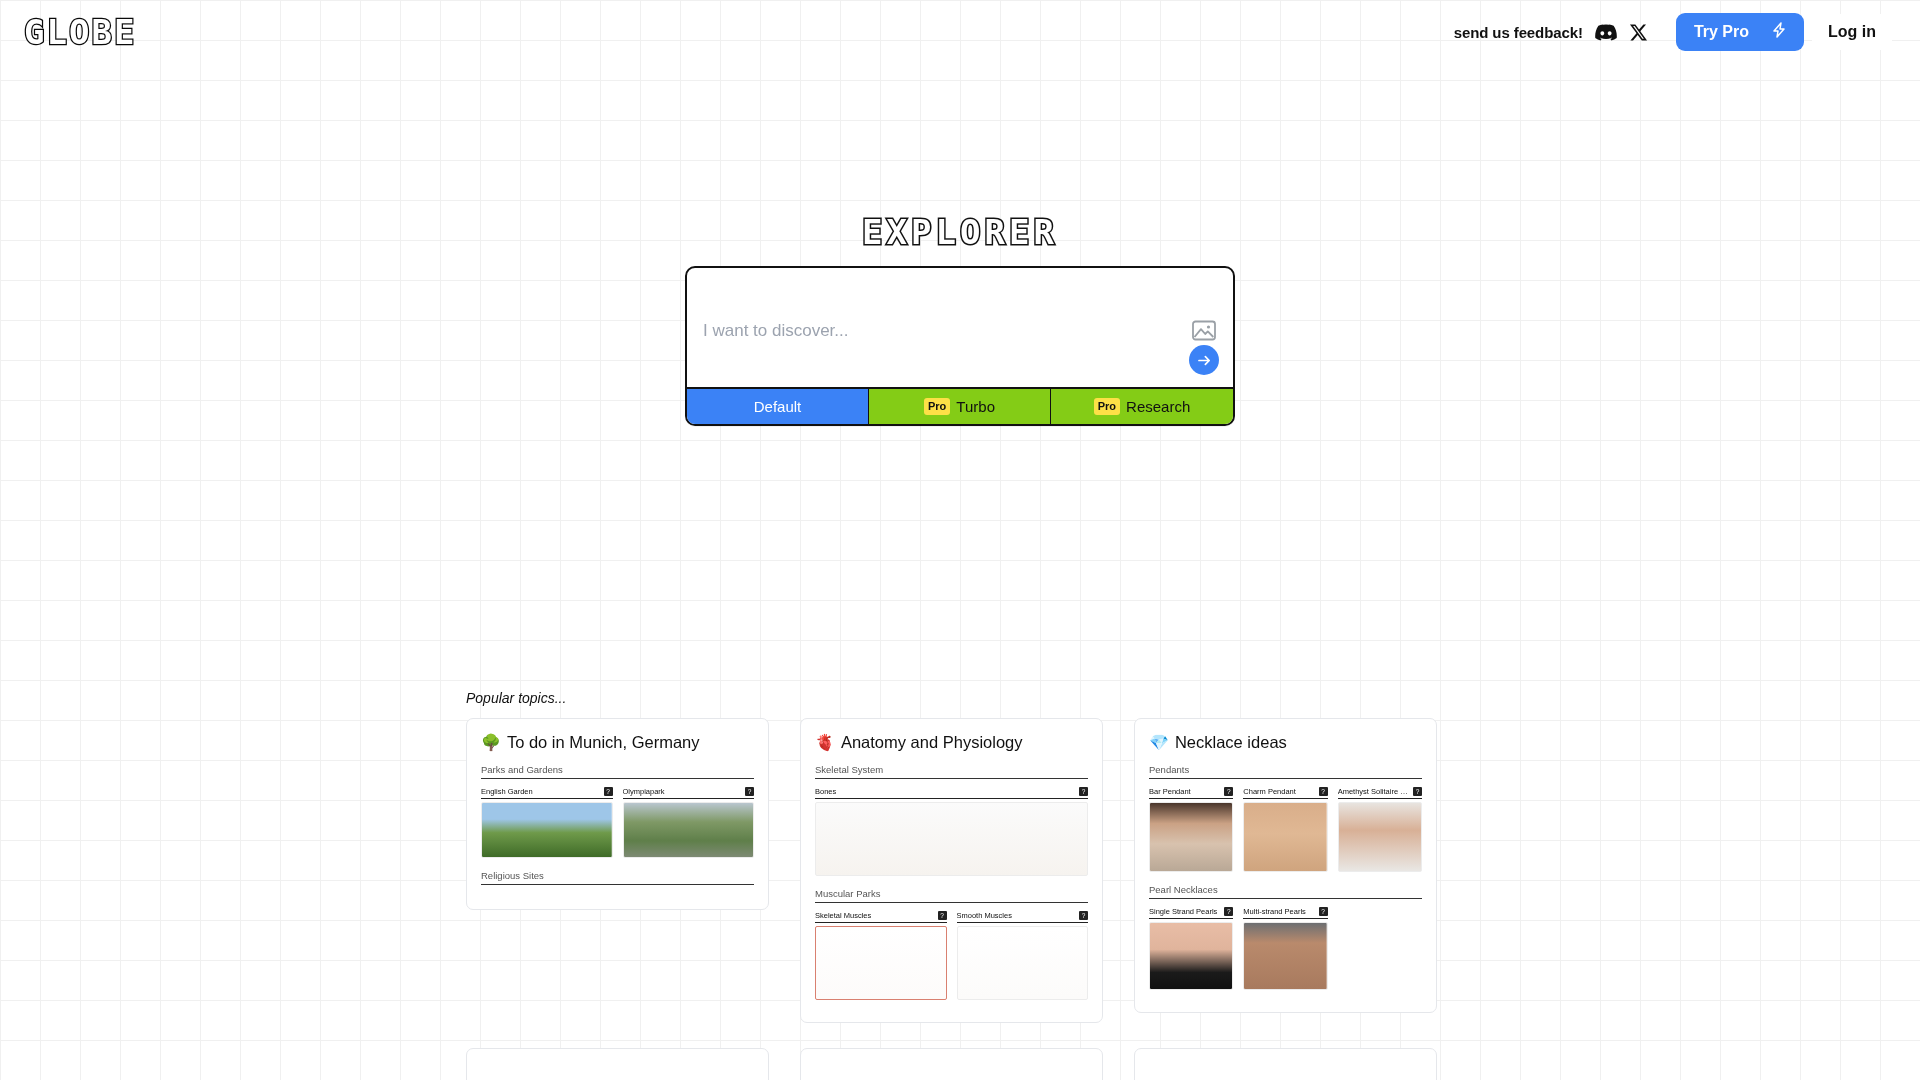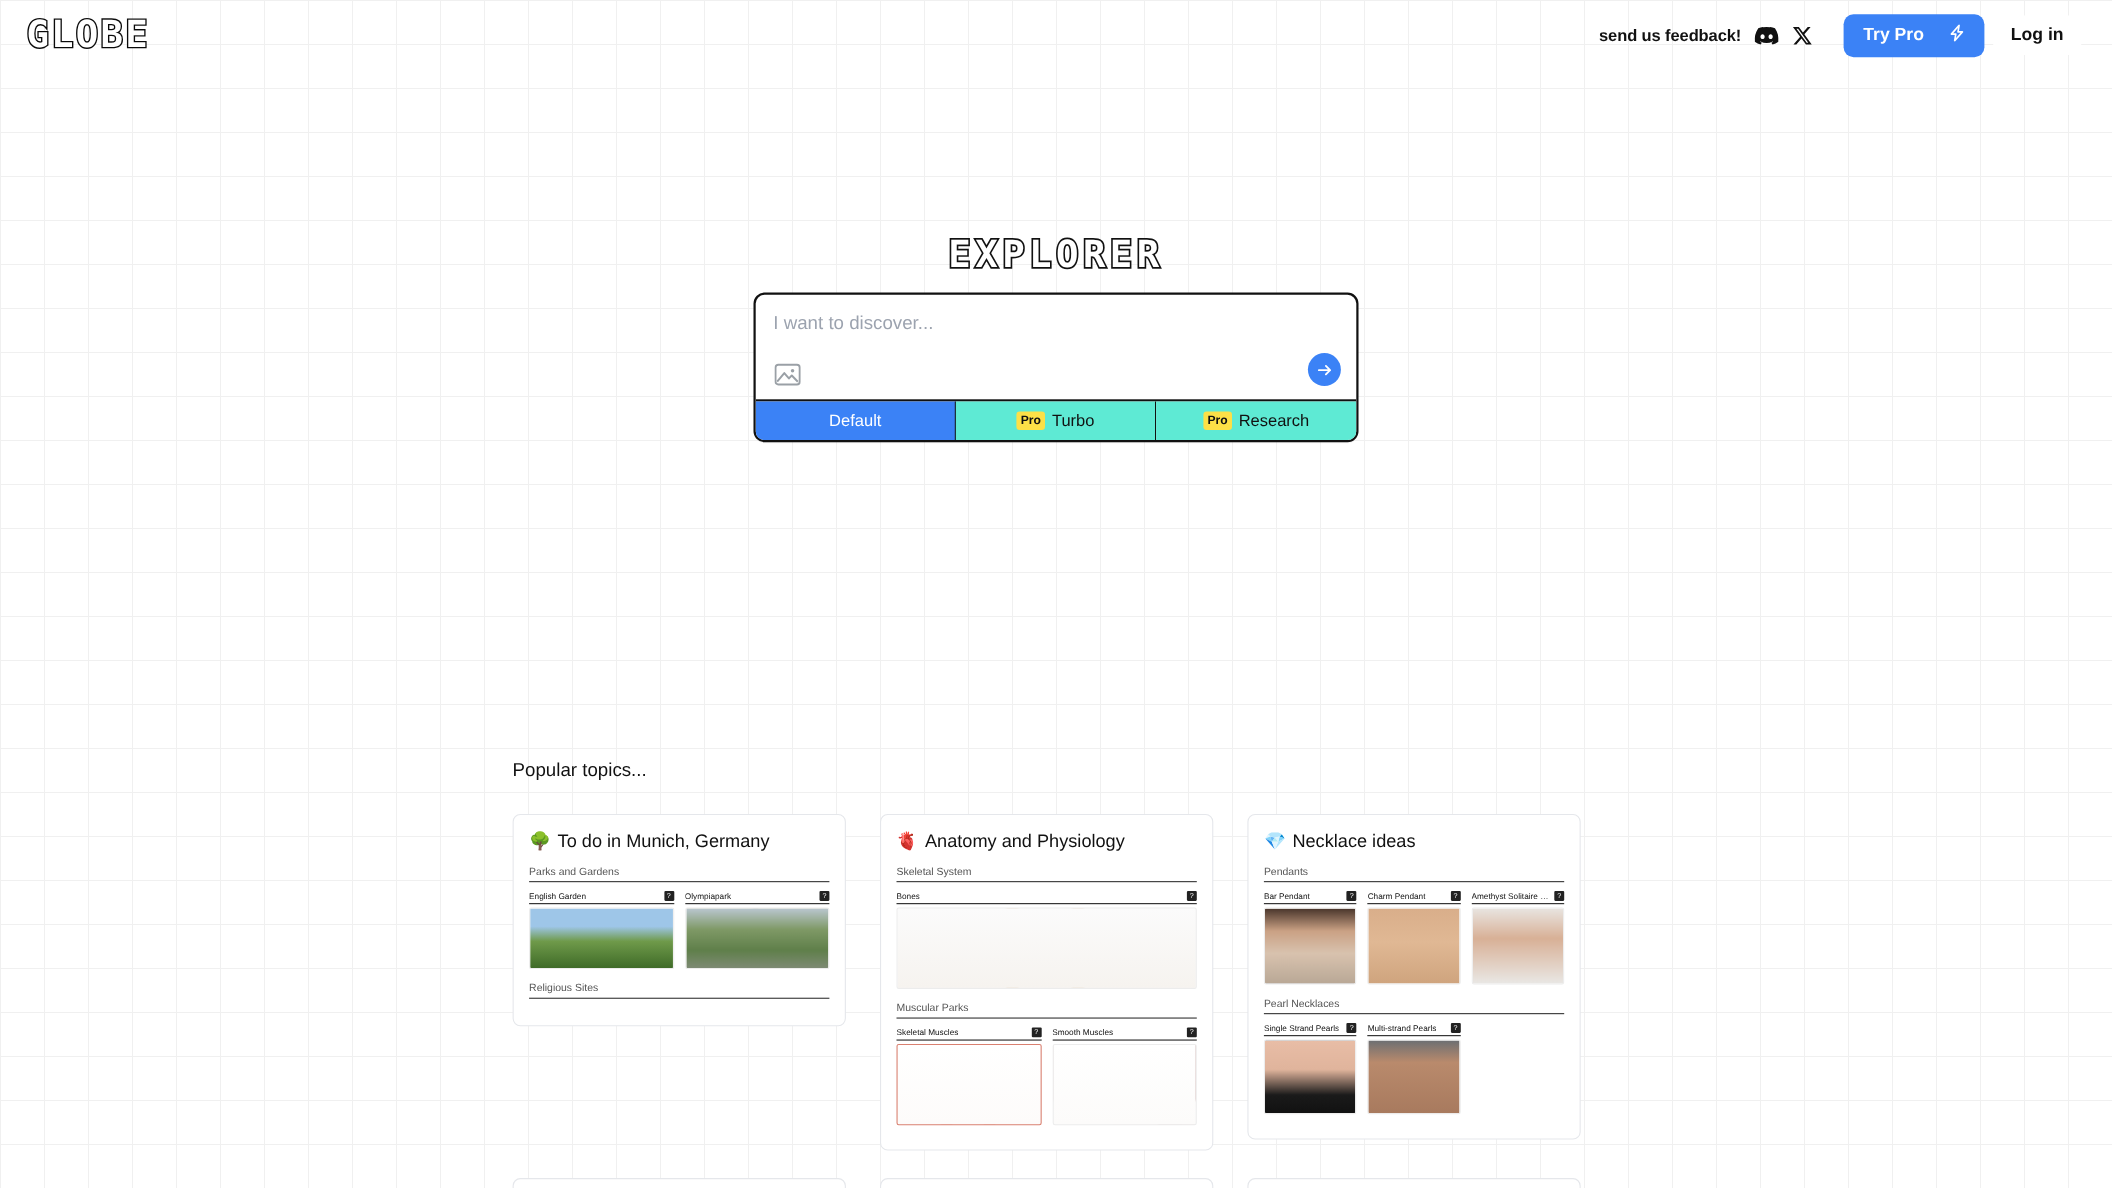--- a/index.html
+++ b/index.html
@@ -104,25 +104,25 @@
   
   .search-wrap {
     width: 550px;
     border: 2.5px solid #111;
     border-radius: 10px;
     background: #fff;
     overflow: hidden;
     box-shadow: 0 1px 0 rgba(0,0,0,0.05);
   }
   .search-top {
-    height: 95px;
+    height: 119px;
     position: relative;
     padding: 16px 16px 10px 16px;
     display: flex;
-    flex-direction: column;
+    flex-direction: row;
     justify-content: space-between;
   }
   .search-input {
     width: 100%;
     border: none;
     outline: none;
     font-family: "Liberation Sans", sans-serif;
     font-size: 17px;
     color: #111;
     background: transparent;
@@ -156,21 +156,21 @@
     height: 37px;
   }
   .mode-tab {
     flex: 1 1 33.33%;
     display: flex;
     align-items: center;
     justify-content: center;
     gap: 6px;
     font-size: 15px;
     color: #111;
-    background: #5eead4;
+    background: #84cc16;
     cursor: pointer;
     border: none;
     border-right: 1.5px solid #111;
     font-family: "Liberation Sans", sans-serif;
   }
   .mode-tab:last-child { border-right: none; }
   .mode-tab.active { background: #3b82f6; color: #fff; }
   .pro-badge {
     background: #fde047;
     color: #111;
@@ -182,23 +182,24 @@
   }
 
   
   .topics-section {
     position: absolute;
     top: 690px;
     left: 466px;
     width: 988px;
   }
   .topics-heading {
-    font-size: 17px;
-    color: #111;
-    margin-bottom: 30px;
+    font-size: 14px;
+    color: #111;
+    margin-bottom: 12px;
+    font-style: italic;
   }
   .cards-grid {
     display: grid;
     grid-template-columns: repeat(3, 303px);
     gap: 31px;
     align-items: start;
   }
   .topic-card {
     background: #fff;
     border: 1px solid #e5e7eb;

